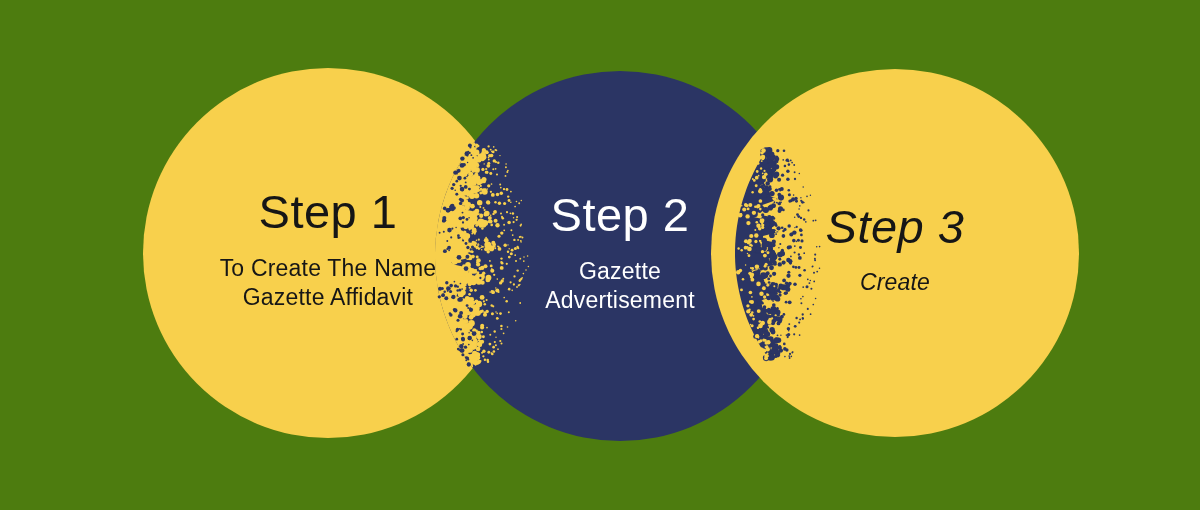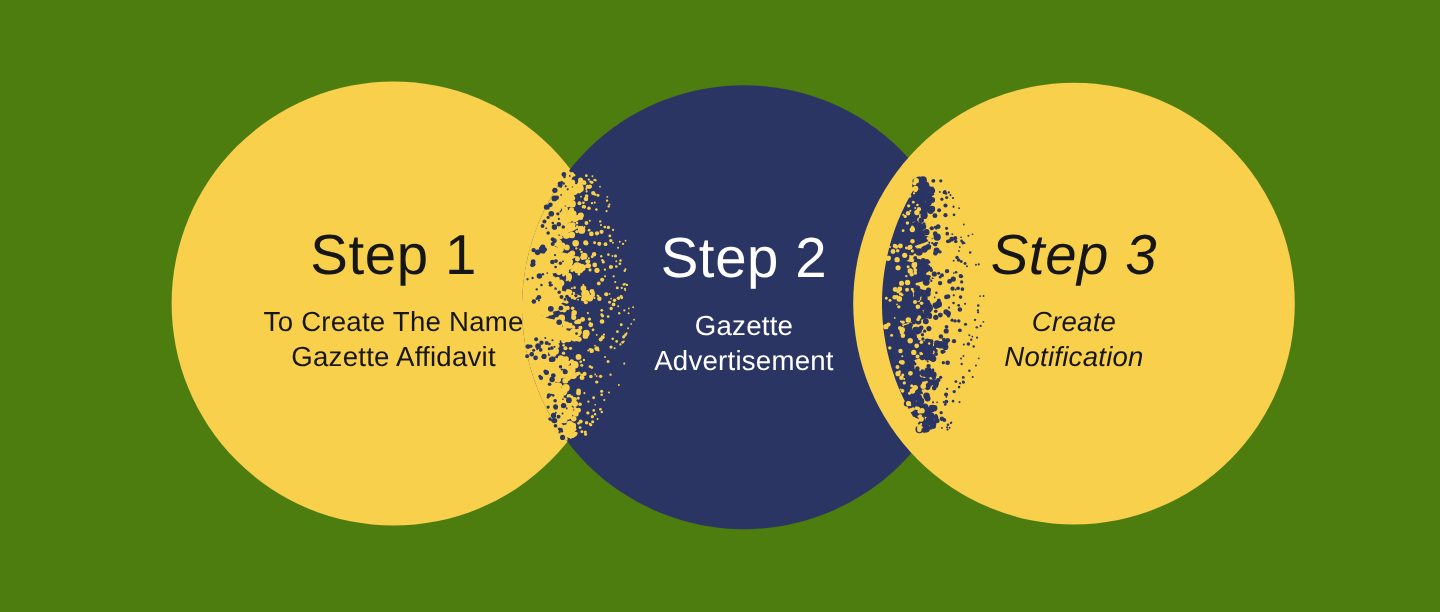--- a/index.html
+++ b/index.html
@@ -77,21 +77,20 @@
         <span>Advertisement</span>
       </div>
     </div>
   </div>
 
   <div class="circle c3 on-yellow">
     <div class="content">
       <div class="step-title">Step 3</div>
       <div class="step-subtitle">
         <span>Create</span><br>
-        <span>Notification</span>
       </div>
     </div>
   </div>
 
   <svg id="stipple-overlay" viewBox="0 0 1200 510" xmlns="http://www.w3.org/2000/svg">
       <path d="M474.3 142 L472.0 145 L469.8 148 L467.7 151 L465.7 154 L463.7 157 L461.9 160 L460.1 163 L458.4 166 L456.7 169 L455.2 172 L453.7 175 L452.2 178 L450.9 181 L449.6 184 L448.3 187 L447.2 190 L446.1 193 L445.0 196 L444.0 199 L443.1 202 L442.2 205 L441.3 208 L440.6 211 L439.8 214 L439.2 217 L438.5 220 L438.0 223 L437.4 226 L437.0 229 L436.6 232 L436.2 235 L435.9 238 L435.6 241 L435.4 244 L435.2 247 L435.1 250 L435.0 253 L435.0 256 L435.0 259 L435.1 262 L435.2 265 L435.4 268 L435.6 271 L435.9 274 L436.2 277 L436.6 280 L437.0 283 L437.4 286 L438.0 289 L438.5 292 L439.2 295 L439.8 298 L440.6 301 L441.3 304 L442.2 307 L443.1 310 L444.0 313 L445.0 316 L446.1 319 L447.2 322 L448.3 325 L449.6 328 L450.9 331 L452.2 334 L453.7 337 L455.2 340 L456.7 343 L458.4 346 L460.1 349 L461.9 352 L463.7 355 L465.7 358 L467.7 361 L469.8 364 L472.0 367 L473.1 367 L472.8 364 L471.4 361 L471.8 358 L470.5 355 L466.4 352 L467.2 349 L472.9 346 L473.4 343 L471.3 340 L475.8 337 L478.1 334 L469.1 331 L462.2 328 L466.0 325 L465.8 322 L459.5 319 L465.0 316 L478.2 313 L477.9 310 L470.9 307 L474.7 304 L476.0 301 L461.6 298 L453.1 295 L462.3 292 L466.6 289 L461.3 286 L469.0 283 L484.1 280 L480.3 277 L467.4 274 L468.7 271 L470.0 268 L455.8 265 L449.9 262 L464.5 259 L472.8 256 L467.6 253 L473.3 250 L485.4 247 L477.6 244 L461.3 241 L462.0 238 L465.9 235 L456.3 232 L454.5 229 L471.0 226 L479.6 223 L472.8 220 L474.0 217 L481.1 214 L472.1 211 L457.8 208 L460.2 205 L467.2 202 L463.1 199 L463.7 196 L476.8 193 L481.8 190 L474.0 187 L471.8 184 L475.2 181 L469.5 178 L461.8 175 L465.8 172 L472.3 169 L471.5 166 L471.9 163 L477.3 160 L478.1 157 L473.9 154 L472.9 151 L474.3 148 L474.1 145 L474.6 142 Z" fill="#F8D04C"></path>
       <circle cx="520.0" cy="280.3" r="1.22" fill="#F8D04C"></circle>
       <circle cx="520.8" cy="240.8" r="0.91" fill="#F8D04C"></circle>
       <circle cx="486.2" cy="240.3" r="2.39" fill="#F8D04C"></circle>
       <circle cx="471.9" cy="356.5" r="2.72" fill="#F8D04C"></circle>

